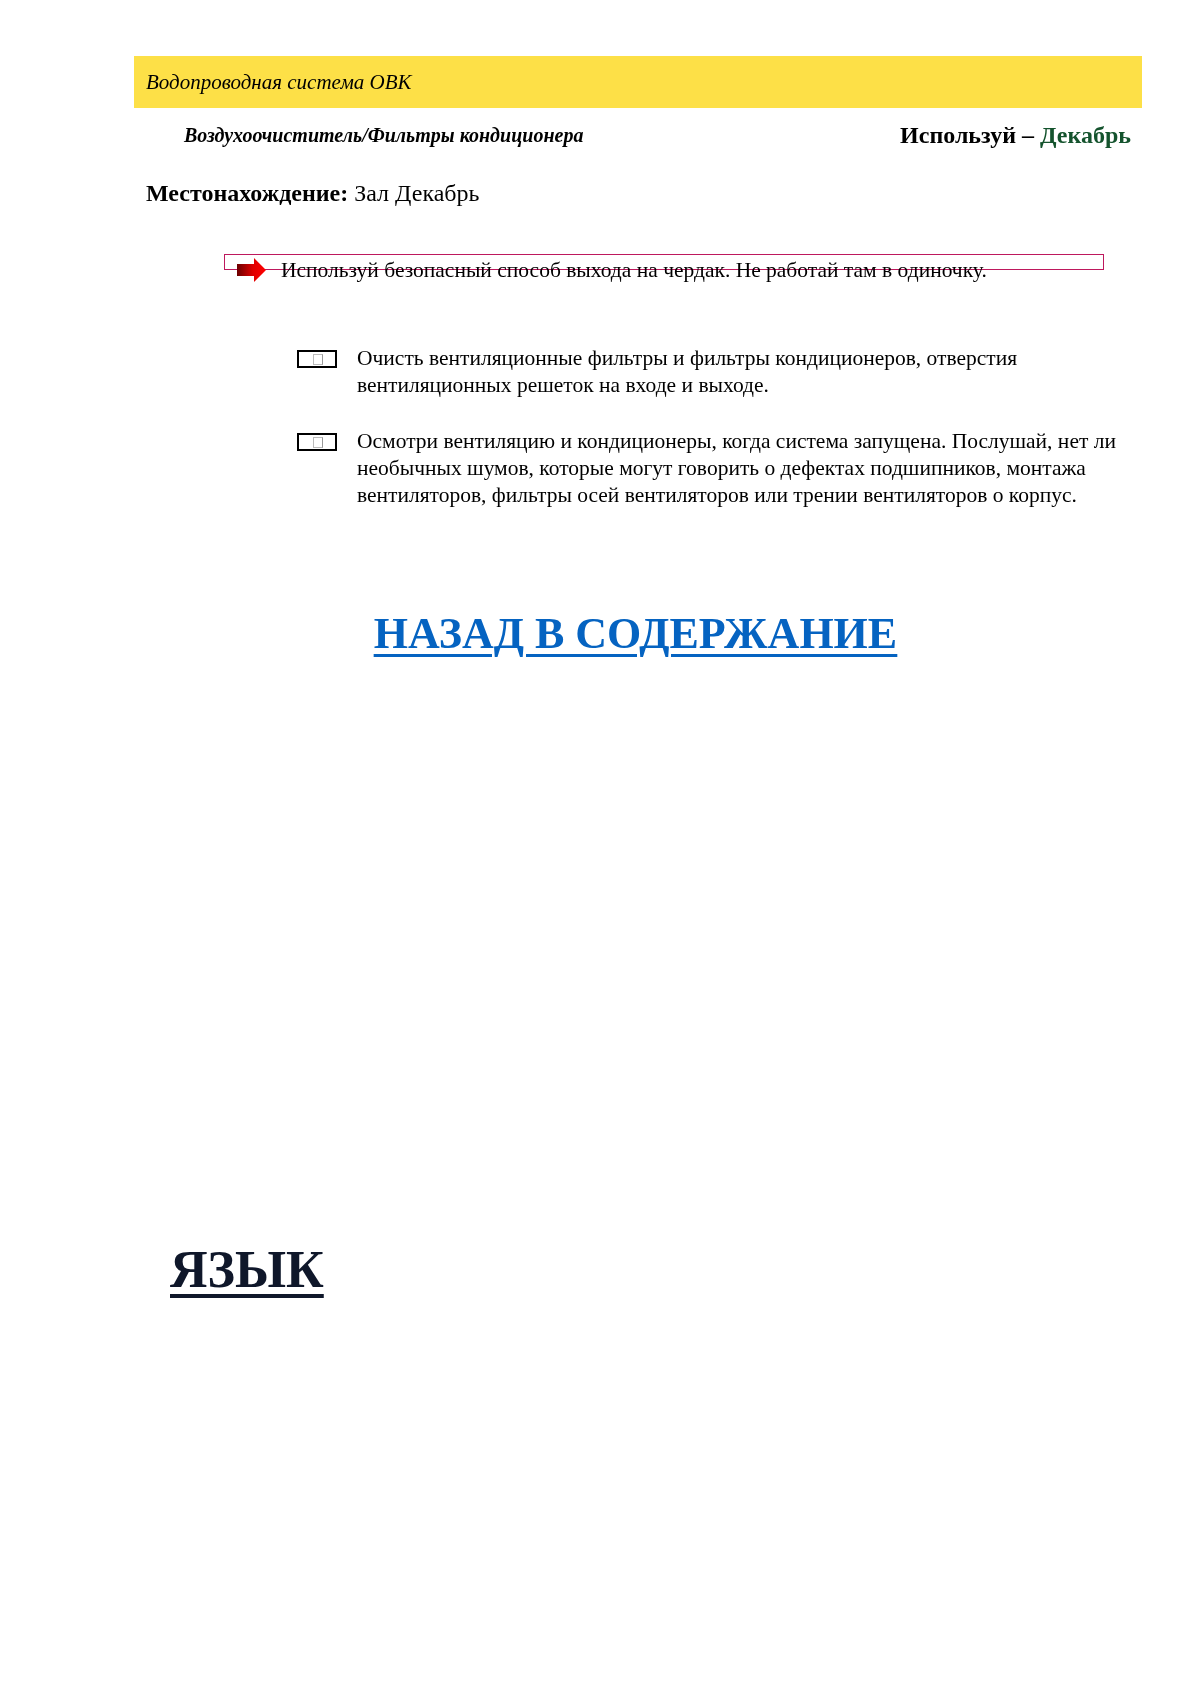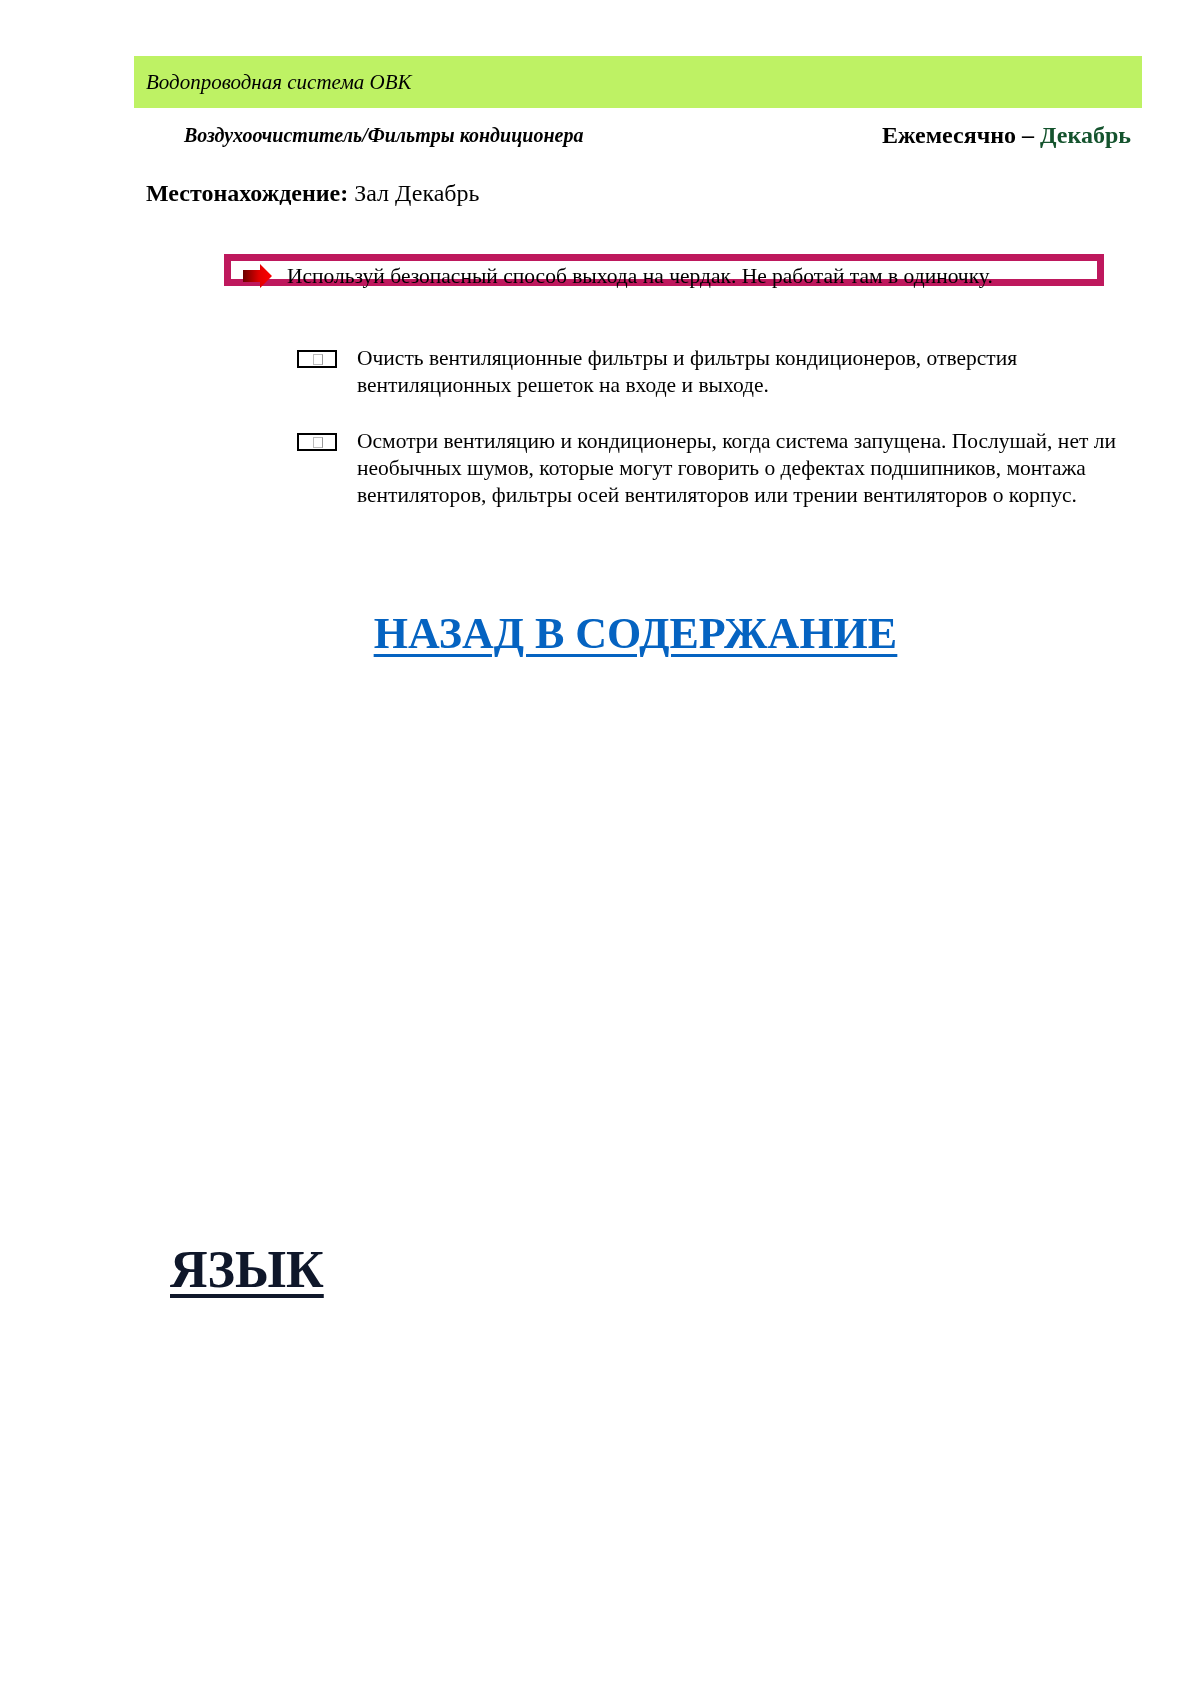--- a/index.html
+++ b/index.html
@@ -1,33 +1,33 @@
 <!DOCTYPE html>
 <html><head>
   <meta charset="utf-8">
   <style>
     html, body { margin: 0; padding: 0; background: #ffffff; }
     body { width: 1191px; height: 1684px; position: relative; overflow: hidden;
            font-family: "Liberation Serif", "DejaVu Serif", serif; color: #000; }
 
     .header-band { position: absolute; left: 134px; top: 56px; width: 1008px; height: 52px;
-                   background: #bef264; }
+                   background: #fde047; }
     .header-band .sys-title { position: absolute; left: 12px; top: 14px; font-size: 21px;
                    font-style: italic; color: #000; }
 
     .subtitle { position: absolute; left: 146px; top: 124px; font-size: 20px;
                 font-weight: bold; font-style: italic; margin-left: 38px; }
     .schedule { position: absolute; right: 60px; top: 122px; font-size: 24px; font-weight: bold; }
     .schedule .month { color: #14532d; }
 
     .location { position: absolute; left: 146px; top: 180px; font-size: 24px; }
     .location .loc-label { font-weight: bold; }
 
-    .warning-box { position: absolute; left: 224px; top: 254px; width: 880px; height: 32px;
-                   border: 7px solid #be185d; box-sizing: border-box; }
+    .warning-box { position: absolute; left: 224px; top: 254px; width: 880px; height: 16px;
+                   border: 1px solid #be185d; box-sizing: border-box; }
     .warning-box .arrow { position: absolute; left: 12px; top: 3px; width: 30px; height: 24px; }
     .warning-box .warn-text { position: absolute; left: 56px; top: 3px; font-size: 21.5px; white-space: nowrap; }
 
     .task { position: absolute; left: 297px; font-size: 21.5px; line-height: 27px; }
     .task .cb { position: absolute; left: 0; top: 5px; width: 40px; height: 18px;
                 border: 2px solid #000; box-sizing: border-box; }
     .task .cb .inner { position: absolute; left: 14px; top: 2px; width: 10px; height: 11px;
                 border: 1px solid #bbb; border-right-color: #999; box-sizing: border-box; background:#fff; }
     .task .task-text { position: absolute; left: 52px; top: 0; width: 760px; margin-left: 8px; }
     .task1 { top: 345px; }
@@ -44,21 +44,21 @@
 </head>
 <body>
 
 <div class="header-band">
   <span class="sys-title">Водопроводная система ОВК</span>
 </div>
 
 <div class="subtitle">Воздухоочиститель/Фильтры кондиционера</div>
 
 <div class="schedule">
-  <span>Ежемесячно</span><span> – </span><span class="month">Декабрь</span>
+  <span>Используй</span><span> – </span><span class="month">Декабрь</span>
 </div>
 
 <div class="location">
   <span class="loc-label">Местонахождение:</span>
   <span>Зал Декабрь</span>
 </div>
 
 <div class="warning-box">
   <svg class="arrow" viewBox="0 0 30 24">
     <defs>

